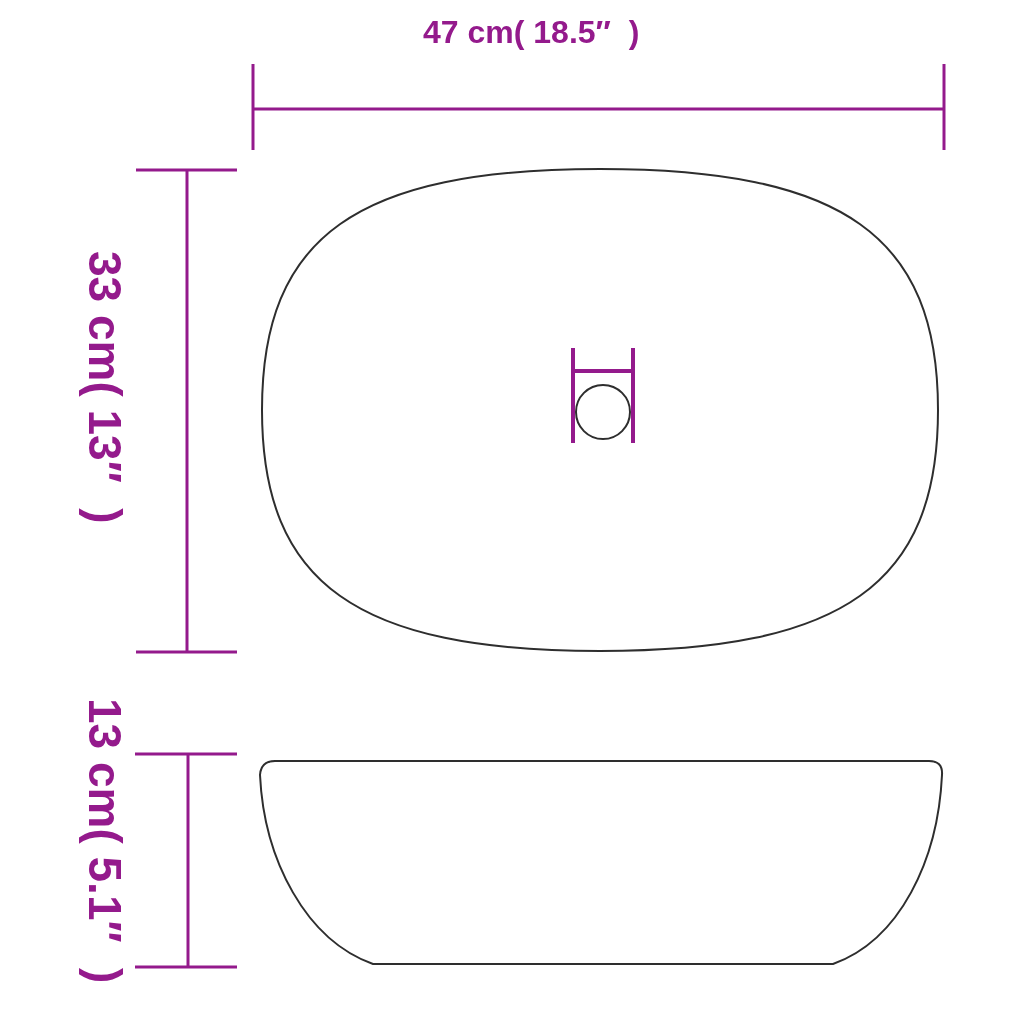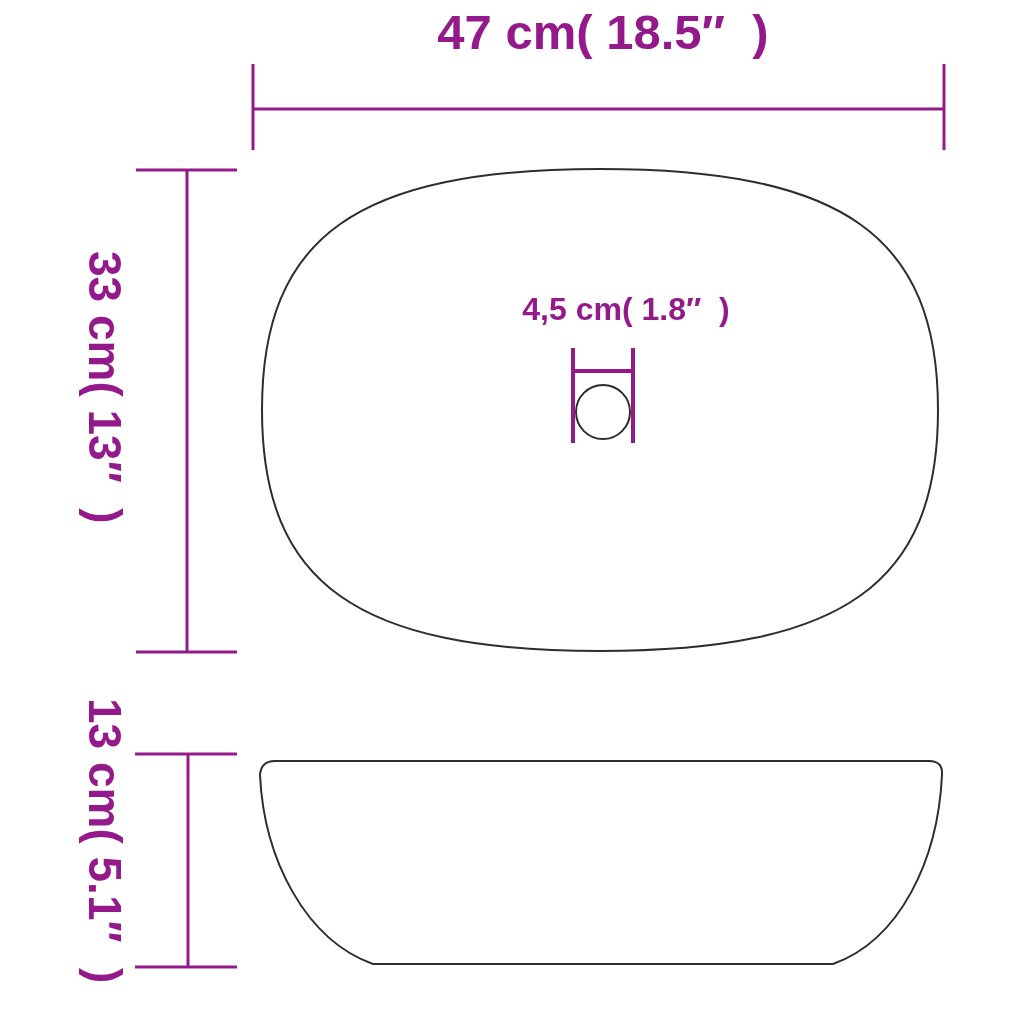--- a/index.html
+++ b/index.html
@@ -17,23 +17,23 @@
   }
   .diagram-svg{position:absolute;left:0;top:0;width:1024px;height:1024px;}
   .dim-label{
     position:absolute;
     color:var(--accent);
     font-weight:700;
     white-space:pre;
     -webkit-user-select:none;user-select:none;
   }
   .dim-label.h{
-    font-size:49px;
+    font-size:32px;
     line-height:52px;
-    text-align:center;
+    text-align:left;
   }
   .dim-label.small{
     font-size:32px;
     line-height:36px;
     text-align:center;
   }
   .dim-label.v{
     font-size:46px;
     line-height:52px;
     transform-origin:0 0;
@@ -75,17 +75,16 @@
       <line x1="188" y1="754" x2="188" y2="967"></line>
       <line x1="135" y1="754" x2="237" y2="754"></line>
       <line x1="135" y1="967" x2="237" y2="967"></line>
     </g>
   </svg>
 
   <div class="dim-label h" style="left:423px;top:6px;width:360px;">47 cm( 18.5″  )</div>
 
   <div class="dim-label v" style="left:131px;top:251px;">33 cm( 13″  )</div>
 
-  <div class="dim-label small" style="left:506px;top:291px;width:240px;">4,5 cm( 1.8″  )</div>
 
   <div class="dim-label v" style="left:131px;top:698px;">13 cm( 5.1″  )</div>
 
 </div>
 
 </body></html>

